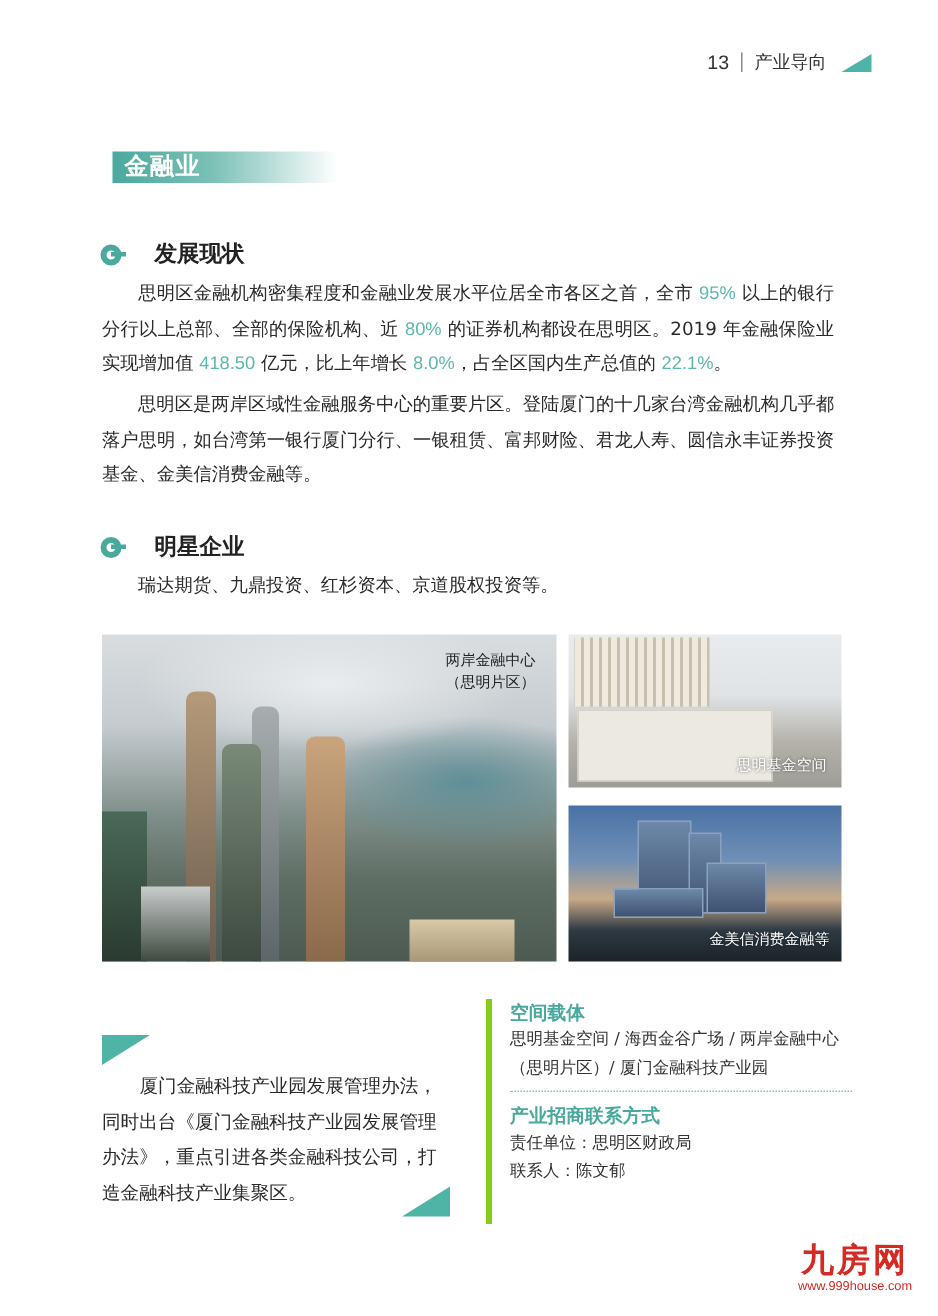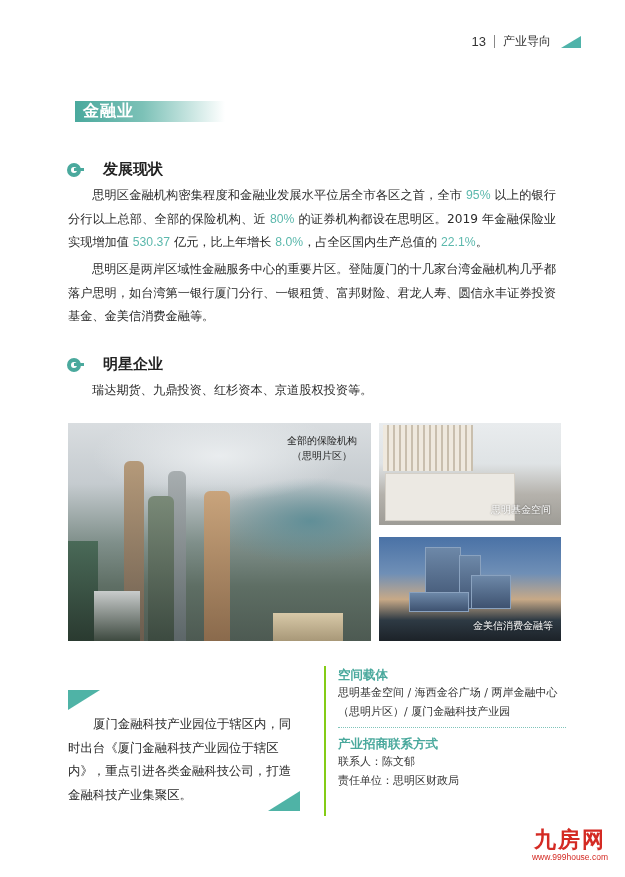--- a/index.html
+++ b/index.html
@@ -44,21 +44,21 @@
 
     .photo-park { left: 379px; top: 537px; width: 182px; height: 104px; background: linear-gradient(to bottom, #4a72a6 0%, #6f8fb6 35%, #c7a987 60%, #2e3a44 80%, #1c2228 100%); }
     .photo-park .cap { right: 8px; bottom: 8px; font-size: 10px; }
     .bld { position: absolute; background: linear-gradient(to bottom, #6d88a8, #3e5270); border: 1px solid #8aa2bf; }
 
     .callout-corner-tl { position: absolute; left: 68px; top: 690px; width: 0; height: 0; border-top: 20px solid #4fb3a6; border-right: 32px solid transparent; }
     .callout-corner-br { position: absolute; left: 268px; top: 791px; width: 0; height: 0; border-bottom: 20px solid #4fb3a6; border-left: 32px solid transparent; }
     .callout-text { position: absolute; left: 68px; top: 712px; width: 235px; font-size: 12.4px; line-height: 23.5px; color: #2a2a2a; }
     .callout-text .ind { display: inline-block; width: 25px; }
 
-    .info-box { position: absolute; left: 324px; top: 666px; width: 246px; height: 150px; border-left: 2px solid #84cc16; padding-left: 12px; }
+    .info-box { position: absolute; left: 324px; top: 666px; width: 246px; height: 150px; border-left: 4px solid #84cc16; padding-left: 12px; }
     .info-box .h { color: #4aa99d; font-size: 12.5px; font-weight: bold; line-height: 17px; }
     .info-box .t { font-family: "DejaVu Serif", "Liberation Serif", serif; font-size: 11px; line-height: 19px; color: #333; }
     .info-box .dots { border-top: 1px dotted #7fc4ba; margin: 6px 0 7px 0; width: 228px; }
 
     .watermark { position: absolute; left: 520px; top: 828px; width: 100px; text-align: center; }
     .watermark .logo { font-size: 22px; font-weight: bold; color: #d42a23; letter-spacing: 2px; font-family: Liberation Sans, sans-serif; line-height: 24px; }
     .watermark .url { font-size: 8.5px; color: #d42a23; font-family: "Liberation Sans", sans-serif; }
   </style>
 </head>
 <body>
@@ -78,21 +78,21 @@
 </div>
 
 <div class="sub-head" style="top:160px;">
   <span class="bullet-icon">
       <span class="ring"></span>
       <span class="stem"></span>
     </span>
   <span>发展现状</span>
 </div>
 
-<p class="para" style="top:184px;"><span class="ind"></span><span>思明区金融机构密集程度和金融业发展水平位居全市各区之首，全市 </span><span class="hl">95%</span><span> 以上的银行分行以上总部、全部的保险机构、近 </span><span class="hl">80%</span><span> 的证券机构都设在思明区。2019 年金融保险业实现增加值 </span><span class="hl">530.37</span><span> 亿元，比上年增长 </span><span class="hl">8.0%</span><span>，占全区国内生产总值的 </span><span class="hl">22.1%</span><span>。</span></p>
+<p class="para" style="top:184px;"><span class="ind"></span><span>思明区金融机构密集程度和金融业发展水平位居全市各区之首，全市 </span><span class="hl">95%</span><span> 以上的银行分行以上总部、全部的保险机构、近 </span><span class="hl">80%</span><span> 的证券机构都设在思明区。2019 年金融保险业实现增加值 </span><span class="hl">418.50</span><span> 亿元，比上年增长 </span><span class="hl">8.0%</span><span>，占全区国内生产总值的 </span><span class="hl">22.1%</span><span>。</span></p>
 
 <p class="para" style="top:258px;"><span class="ind"></span><span>思明区是两岸区域性金融服务中心的重要片区。登陆厦门的十几家台湾金融机构几乎都落户思明，如台湾第一银行厦门分行、一银租赁、富邦财险、君龙人寿、圆信永丰证券投资基金、金美信消费金融等。</span></p>
 
 <div class="sub-head" style="top:355px;">
   <span class="bullet-icon">
       <span class="ring"></span>
       <span class="stem"></span>
     </span>
   <span>明星企业</span>
 </div>
@@ -100,48 +100,48 @@
 
 <div class="photo photo-main">
   <div class="tower" style="left:56px;width:20px;height:180px;background:linear-gradient(#b59a7a,#6a5c4e);"></div>
   <div class="tower" style="left:100px;width:18px;height:170px;background:linear-gradient(#a8aeb0,#5c6668);"></div>
   <div class="tower" style="left:80px;width:26px;height:145px;background:linear-gradient(#7a8a78,#3c4a40);"></div>
   <div class="tower" style="left:136px;width:26px;height:150px;background:linear-gradient(#c9a47c,#8a6a4c);"></div>
   <div class="tower" style="left:0px;width:30px;height:100px;background:linear-gradient(#4a6a58,#2a3a30);border-radius:0;"></div>
   <div class="tower" style="left:26px;width:46px;height:50px;background:linear-gradient(#c9cccc,#3e4a40);border-radius:0;"></div>
   <div class="tower" style="left:205px;width:70px;height:28px;background:linear-gradient(#d8c9a8,#a89878);border-radius:0;"></div>
   <div class="cap">
-    <div>全部的保险机构</div>
+    <div>两岸金融中心</div>
     <div>（思明片区）</div>
   </div>
 </div>
 
 <div class="photo photo-fund">
   <div class="slats"></div>
   <div class="desk"></div>
   <div class="cap">思明基金空间</div>
 </div>
 
 <div class="photo photo-park">
   <div class="bld" style="left:46px;top:10px;width:36px;height:62px;"></div>
   <div class="bld" style="left:80px;top:18px;width:22px;height:54px;"></div>
   <div class="bld" style="left:92px;top:38px;width:40px;height:34px;"></div>
   <div class="bld" style="left:30px;top:55px;width:60px;height:20px;"></div>
   <div class="cap">金美信消费金融等</div>
 </div>
 
 <div class="callout-corner-tl"></div>
-<p class="callout-text"><span class="ind"></span><span>厦门金融科技产业园位于辖区内，同时出台《厦门金融科技产业园位于辖区内》，重点引进各类金融科技公司，打造金融科技产业集聚区。</span></p>
+<p class="callout-text"><span class="ind"></span><span>厦门金融科技产业园发展管理办法，同时出台《厦门金融科技产业园发展管理办法》，重点引进各类金融科技公司，打造金融科技产业集聚区。</span></p>
 <div class="callout-corner-br"></div>
 
 <div class="info-box">
   <div class="h">空间载体</div>
   <div class="t">思明基金空间 / 海西金谷广场 / 两岸金融中心（思明片区）/ 厦门金融科技产业园</div>
   <div class="dots"></div>
   <div class="h">产业招商联系方式</div>
+  <div class="t">责任单位：思明区财政局</div>
   <div class="t">联系人：陈文郁</div>
-  <div class="t">责任单位：思明区财政局</div>
 </div>
 
 <div class="watermark">
   <div class="logo">九房网</div>
   <div class="url">www.999house.com</div>
 </div>
 
 </body></html>

